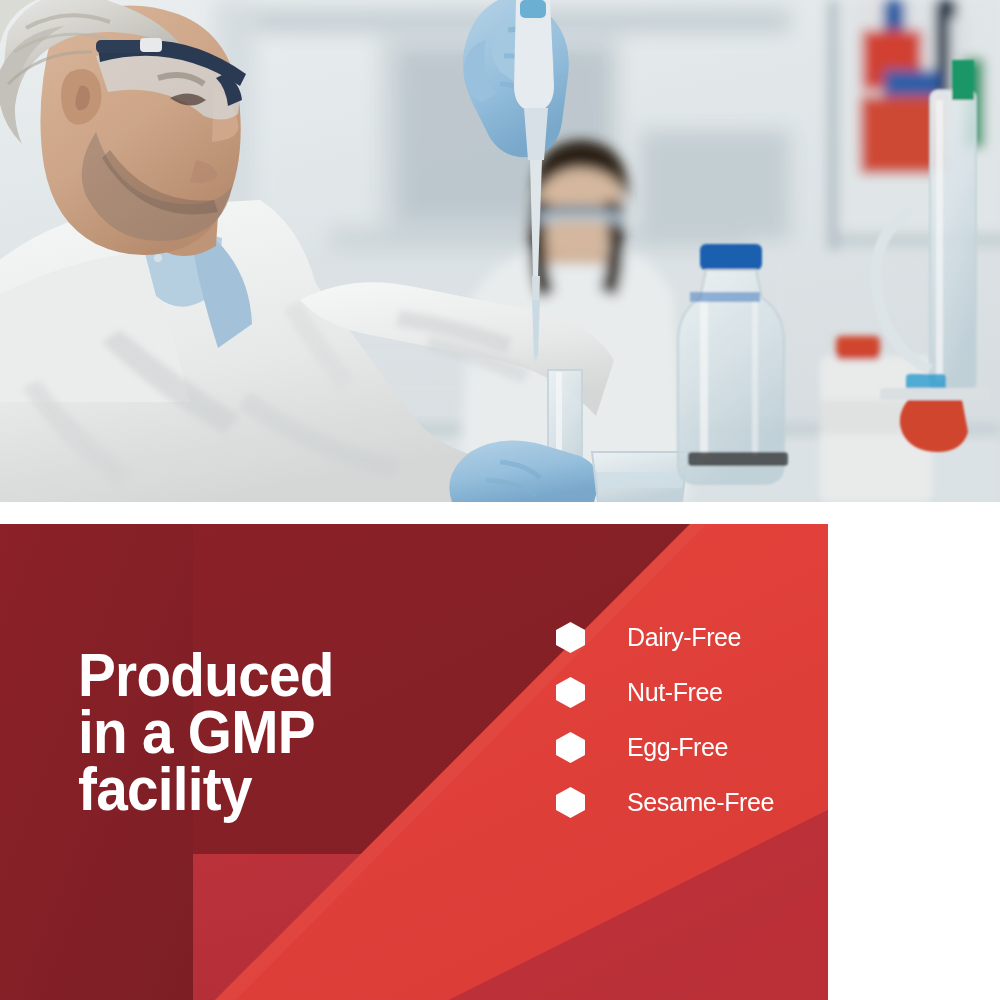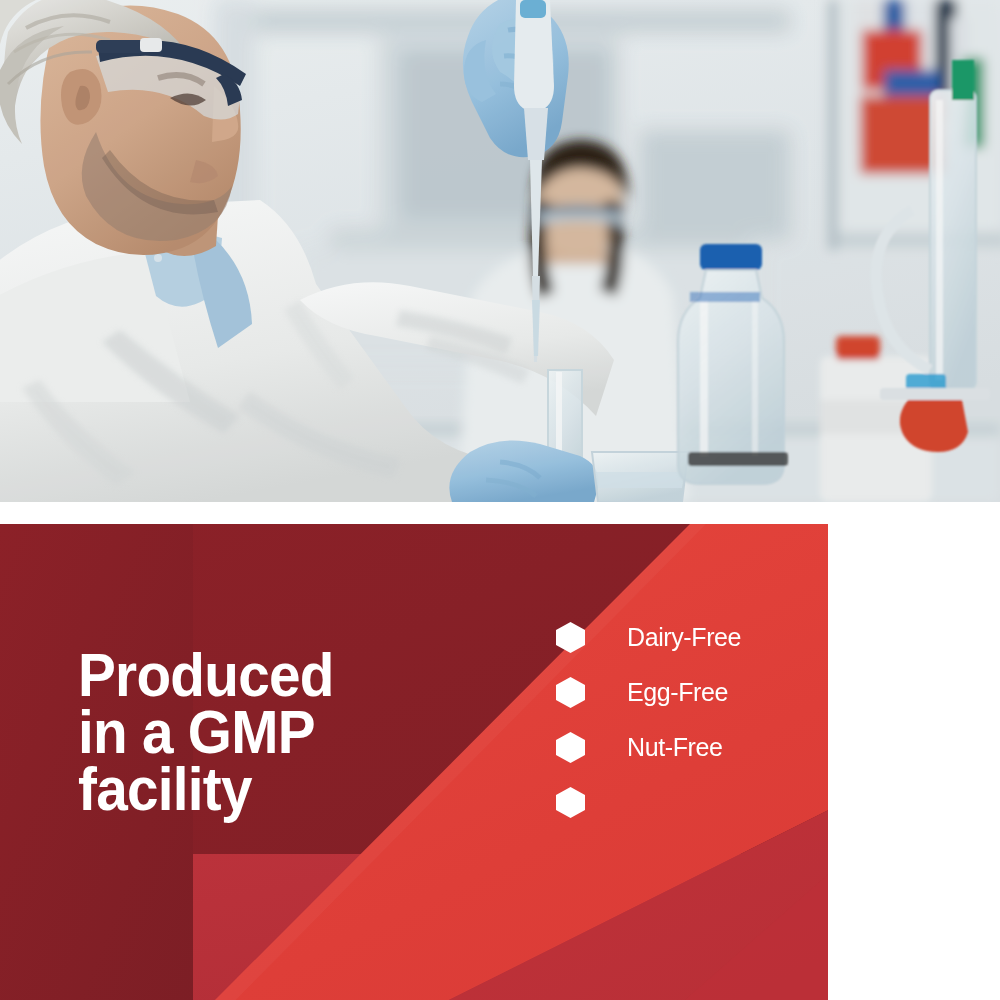--- a/index.html
+++ b/index.html
@@ -349,37 +349,38 @@
         </span>
         <span class="claim-label">Dairy-Free</span>
       </li>
 
       <li class="claim-row">
         <span class="hexbullet">
           <svg viewBox="0 0 29 31" aria-hidden="true">
               <polygon points="14.5,0 29,8 29,23 14.5,31 0,23 0,8" fill="#ffffff"></polygon>
             </svg>
         </span>
-        <span class="claim-label">Egg-Free</span>
+        <span class="claim-label">Nut-Free</span>
       </li>
 
       <li class="claim-row">
         <span class="hexbullet">
           <svg viewBox="0 0 29 31" aria-hidden="true">
               <polygon points="14.5,0 29,8 29,23 14.5,31 0,23 0,8" fill="#ffffff"></polygon>
             </svg>
         </span>
-        <span class="claim-label">Nut-Free</span>
+        <span class="claim-label">Egg-Free</span>
       </li>
 
 
       <li class="claim-row">
         <span class="hexbullet">
           <svg viewBox="0 0 29 31" aria-hidden="true">
               <polygon points="14.5,0 29,8 29,23 14.5,31 0,23 0,8" fill="#ffffff"></polygon>
             </svg>
         </span>
+        <span class="claim-label">Sesame-Free</span>
       </li>
 
 
     </ul>
   </div>
 </div>
 
 </body></html>

